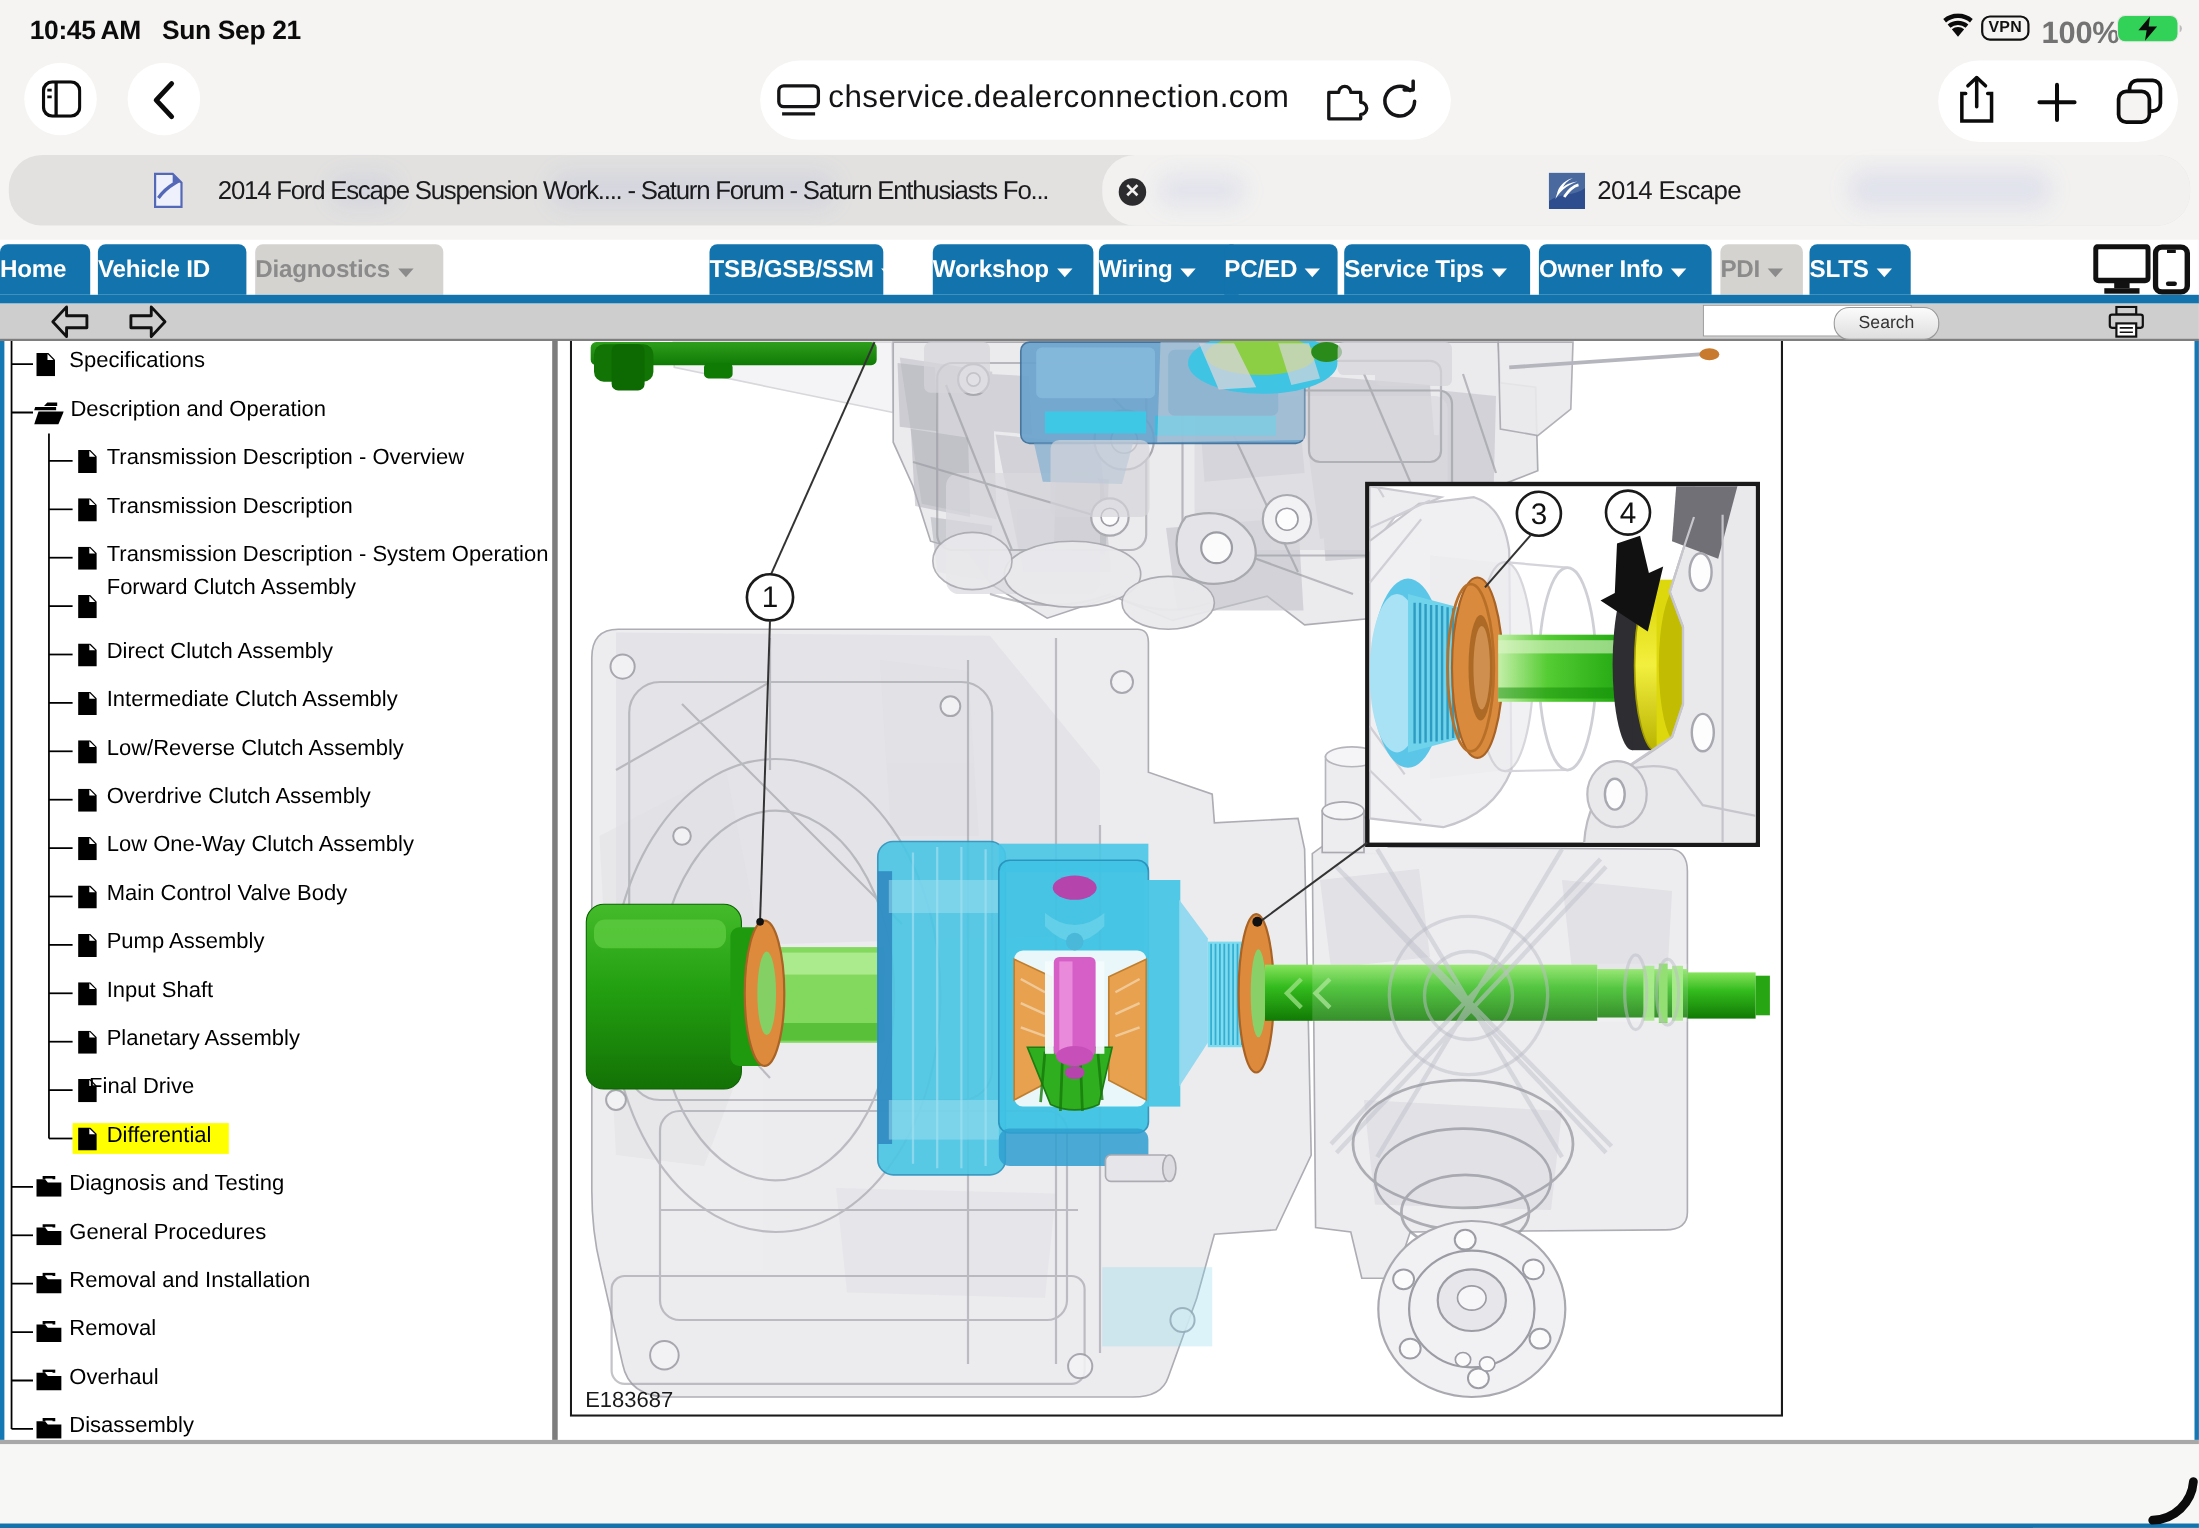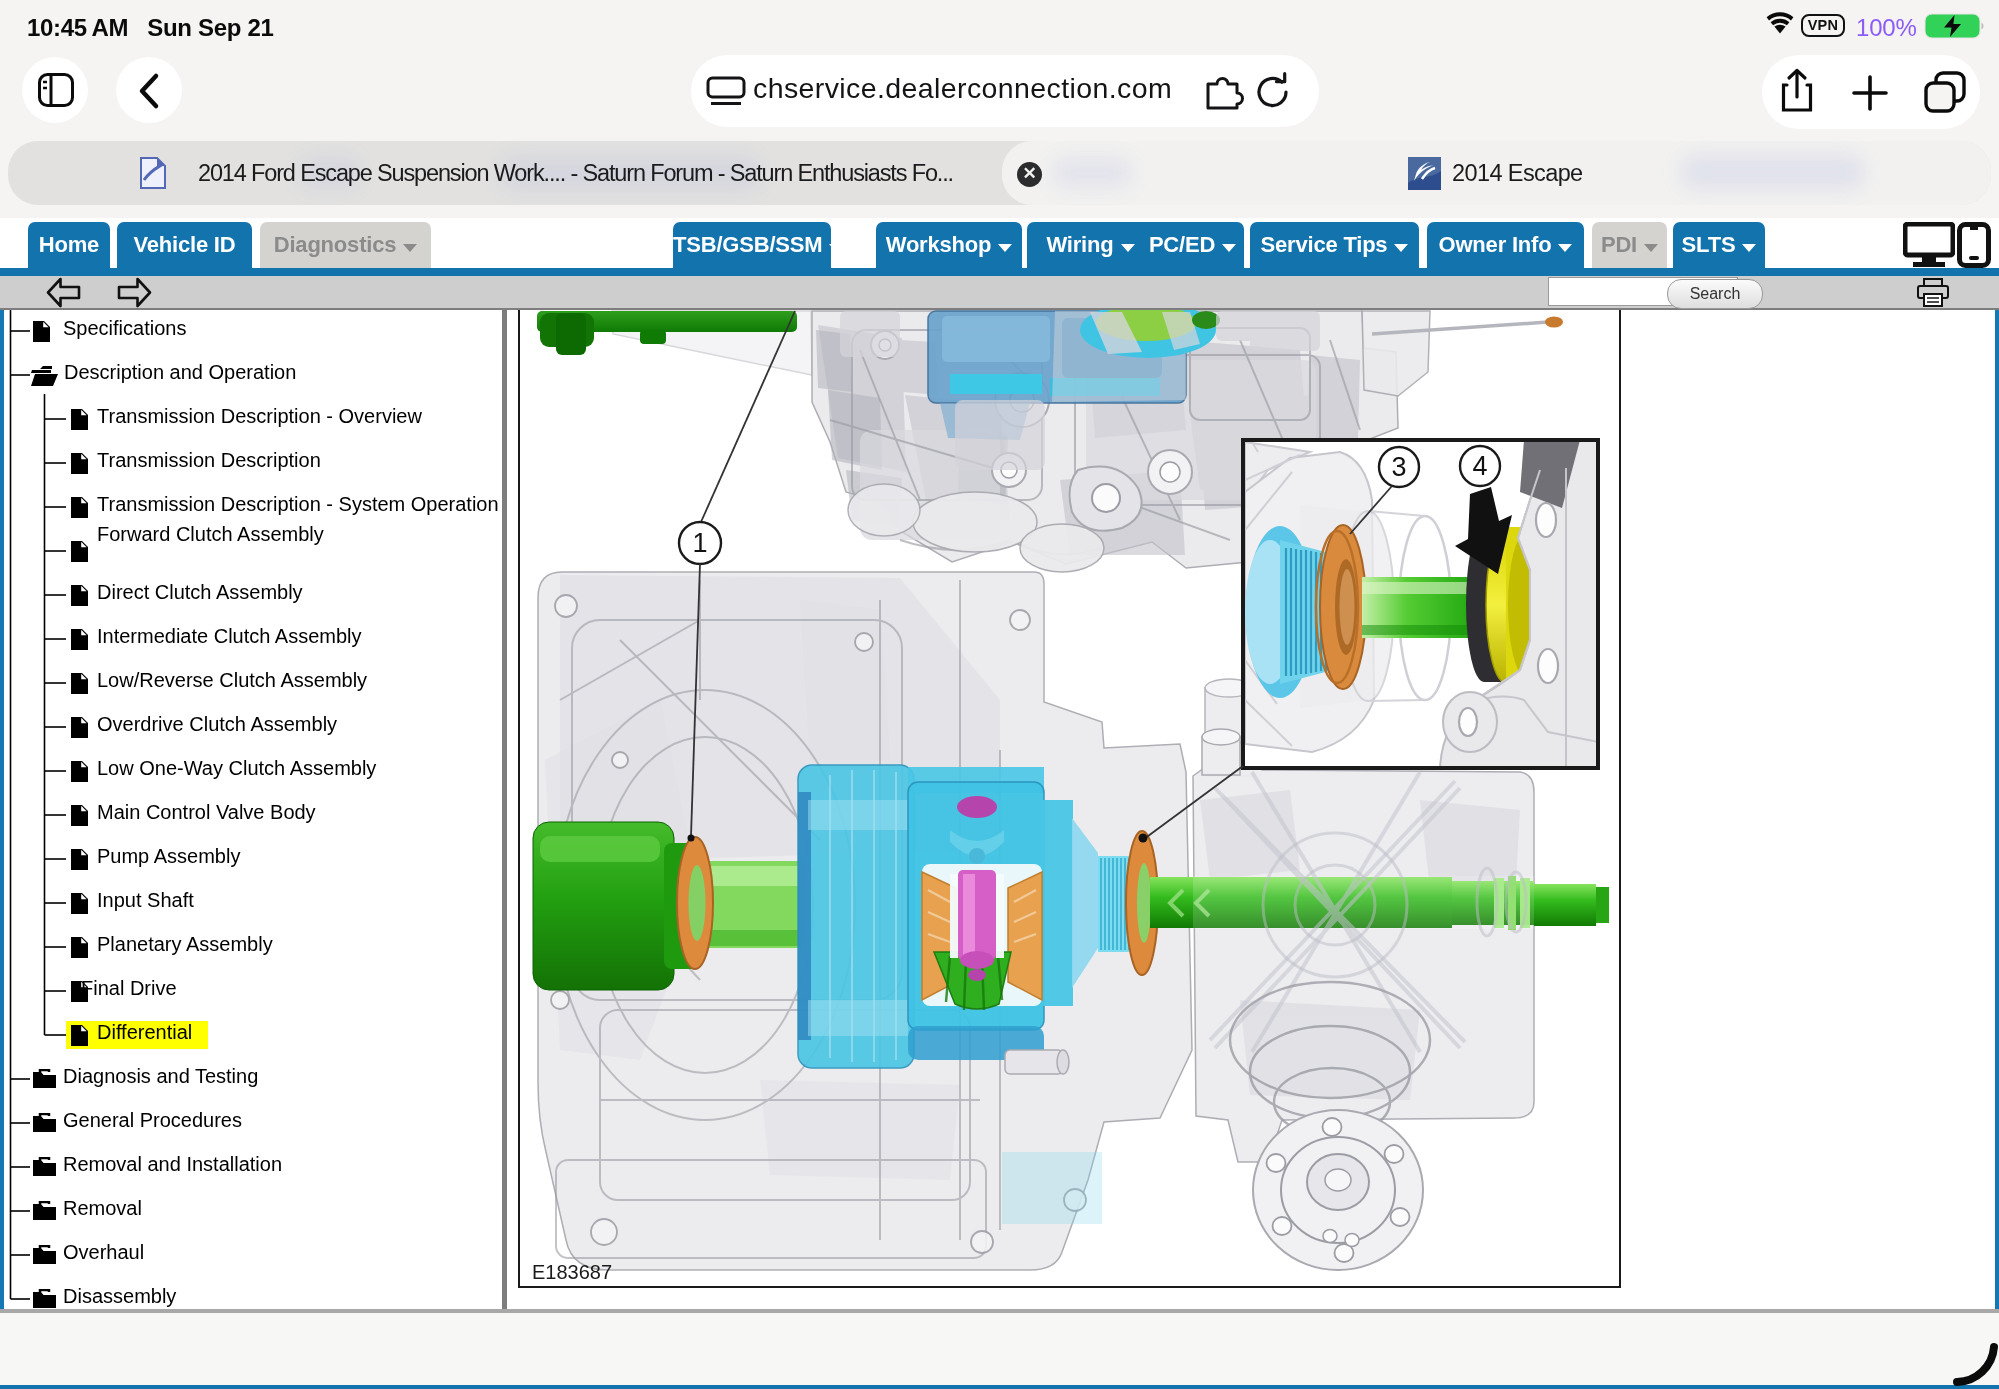--- a/index.html
+++ b/index.html
@@ -6,35 +6,35 @@
   body{width:1999px;height:1389px;position:relative;overflow:hidden;
        font-family:"Liberation Sans", sans-serif;background:#fff;}
   .abs{position:absolute;}
   
   #chrome{left:0;top:0;width:1999px;height:218px;background:#f5f4f2;}
   #statustext{left:27px;top:14px;font-size:24px;font-weight:700;color:#0b0b0c;letter-spacing:-.3px;}
   .circbtn{width:66px;height:66px;border-radius:33px;background:#fff;top:57px;}
   #urlpill{left:691px;top:55px;width:628px;height:72px;border-radius:36px;background:#fff;}
   #urltext{left:753px;top:72px;width:440px;font-size:28.5px;color:#141416;letter-spacing:.4px;}
   #rightpill{left:1762px;top:55px;width:218px;height:74px;border-radius:37px;background:#fff;}
-  #batt100{left:1856px;top:14px;font-size:24px;font-weight:400;color:#8b5cf6;letter-spacing:-.2px;}
+  #batt100{left:1856px;top:14px;font-size:28px;font-weight:700;color:#737373;letter-spacing:-.2px;}
   #vpnbadge{left:1801px;top:14px;width:40px;height:19px;border:2.5px solid #111;border-radius:8px;
             font-size:14.5px;font-weight:700;color:#111;text-align:center;line-height:19px;letter-spacing:.3px;}
   
   #tabstrip{left:8px;top:141px;width:1983px;height:64px;background:#e2e1e0;border-radius:30px;}
   #activetab{left:1002px;top:141px;width:989px;height:64px;background:#f2f1f0;border-radius:30px;}
   #tab1title{left:198px;top:160px;font-size:23.5px;color:#1b1b1d;letter-spacing:-1.15px;}
   #tab2title{left:1452px;top:160px;font-size:23.5px;color:#1b1b1d;letter-spacing:-.6px;}
   #closex{left:1017px;top:162px;width:25px;height:25px;border-radius:13px;background:#2c2c2e;
           color:#f2f1f0;font-size:17px;font-weight:700;text-align:center;line-height:24px;}
   .smudge{background:rgba(130,148,215,.13);filter:blur(9px);border-radius:20px;}
   
   #navrow{left:0;top:218px;width:1999px;height:58px;background:#fff;}
   .ntab{position:absolute;top:4px;height:46px;border-radius:7px 7px 0 0;background:#1273ad;
-        color:#fff;font-size:22px;font-weight:700;text-align:center;line-height:46px;white-space:nowrap;letter-spacing:-.2px;margin-left:28px;}
+        color:#fff;font-size:22px;font-weight:700;text-align:left;line-height:46px;white-space:nowrap;letter-spacing:-.2px;}
   .ntab.gray{background:#d5d3d0;color:#8b8b8b;}
   .caret{display:inline-block;width:0;height:0;border-left:7px solid transparent;
          border-right:7px solid transparent;border-top:8px solid #fff;vertical-align:middle;margin-left:7px;margin-top:3px;}
   .gray .caret{border-top-color:#8b8b8b;}
   #navunder{left:0;top:268px;width:1999px;height:8px;background:#1273ad;}
   
   #toolbar{left:0;top:276px;width:1999px;height:32px;background:#cecece;border-bottom:3px solid #7e7e7e;}
   #searchbox{left:1548px;top:277px;width:188px;height:27px;background:#fff;border:1px solid #9a9a9a;}
   #searchbtn{left:1667px;top:279px;width:94px;height:28px;border-radius:14px;border:1px solid #999;
              background:linear-gradient(#fbfbfb,#dedede);font-size:16px;color:#333;text-align:center;line-height:27px;}

